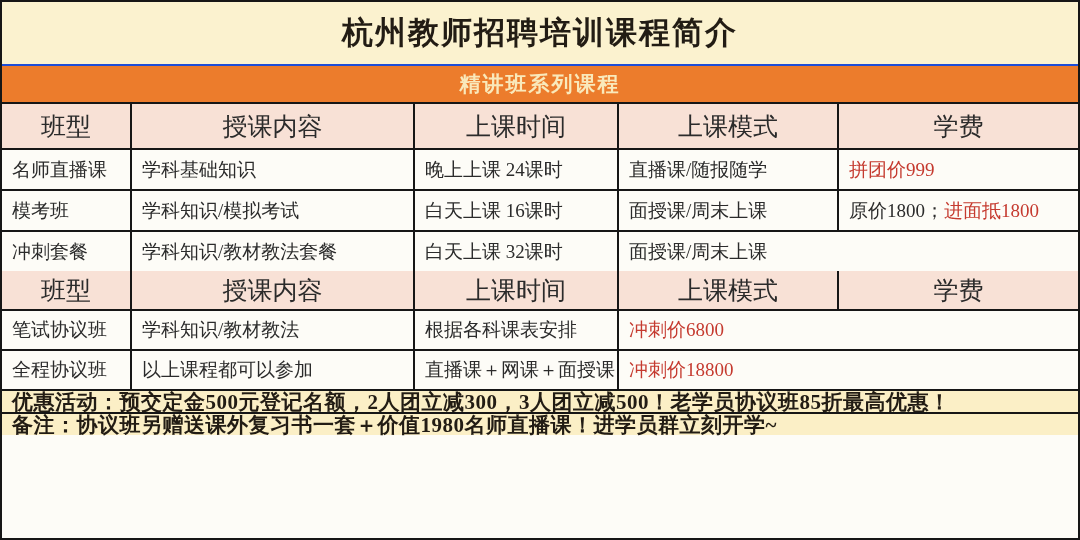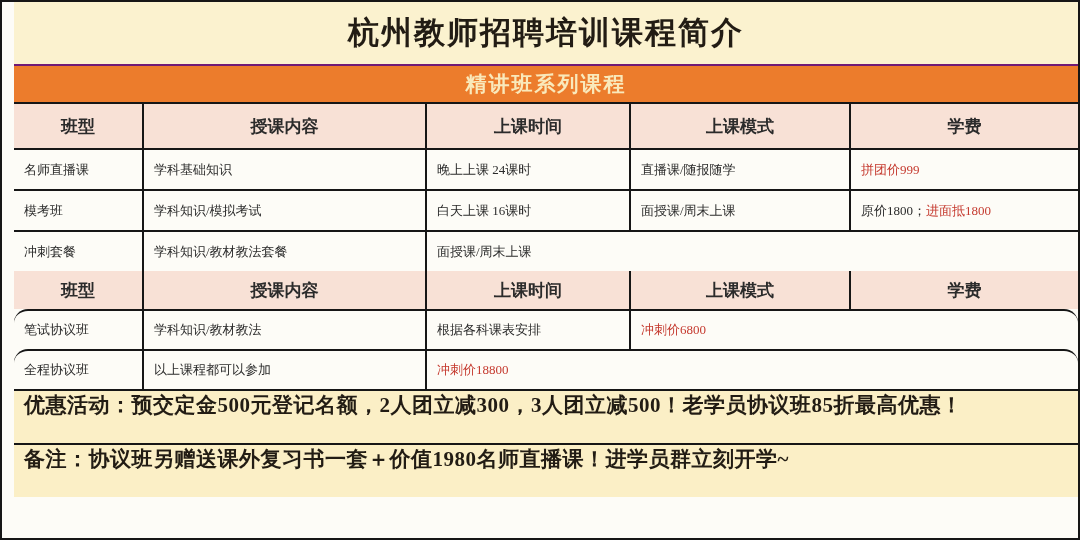--- a/index.html
+++ b/index.html
@@ -1,51 +1,51 @@
 <!DOCTYPE html>
 <html><head>
 <meta charset="utf-8">
 <style>
   html,body{margin:0;padding:0;background:#fff;}
   body{font-family:"Liberation Serif","DejaVu Serif",serif;color:#2b2b2b;}
   .sheet{
     width:1080px;height:540px;box-sizing:border-box;
     border:2px solid #161616;display:flex;flex-direction:column;
-    background:#fdfcf7;overflow:hidden;padding-left:12px;
+    background:#fdfcf7;overflow:hidden;
   }
   .title-row{
     height:62px;box-sizing:border-box;background:#fbf2cf;
     display:flex;align-items:center;justify-content:center;
   }
   .title-row span{font-size:31px;font-weight:bold;letter-spacing:2px;color:#221c14;}
   .band{
     height:40px;box-sizing:border-box;background:#ec7c2c;
-    border-top:2px solid #701a75;border-bottom:2px solid #161616;
+    border-top:2px solid #1d4ed8;border-bottom:2px solid #161616;
     display:flex;align-items:center;justify-content:center;
   }
   .band span{color:#f9e9bb;font-size:21px;font-weight:bold;letter-spacing:2px;}
   .grid{
     display:grid;grid-template-columns:130px 283px 204px 220px 1fr;
     box-sizing:border-box;
   }
   .grid + .grid{border-top:2px solid #161616;}
   .cell{
     box-sizing:border-box;display:flex;align-items:center;
-    padding:0 10px;border-right:2px solid #161616;font-size:13px;
+    padding:0 10px;border-right:2px solid #161616;font-size:19px;
     overflow:hidden;white-space:nowrap;
   }
   .cell:last-child{border-right:none;}
   .header-row{background:#f8e1d6;height:44px;}
-  .header-row .cell{justify-content:center;font-weight:bold;font-size:17px;}
+  .header-row .cell{justify-content:center;font-weight:normal;font-size:25px;}
   .data-row{background:#fdfcf7;height:41px;}
-  .tall{height:40px;border-radius:14px;}
+  .tall{height:40px;}
   .red{color:#c53a2f;}
   .footer-row{
-    height:54px;box-sizing:border-box;background:#fbefc6;
-    border-top:2px solid #161616;display:flex;
+    height:23px;box-sizing:border-box;background:#fbefc6;
+    border-top:2px solid #161616;display:flex;align-items:center;
     padding:0 10px;
   }
   .footer-row span{font-weight:bold;font-size:21px;letter-spacing:0.5px;color:#221c14;}
 </style>
 </head>
 <body>
 
 <div class="sheet">
 
   <div class="title-row">
@@ -81,20 +81,21 @@
     <div class="cell">面授课/周末上课</div>
     <div class="cell">
       <span>原价1800；</span>
         <span class="red">进面抵1800</span>
     </div>
   </div>
 
   <div class="grid data-row">
     <div class="cell">冲刺套餐</div>
     <div class="cell">学科知识/教材教法套餐</div>
+    <div class="cell">白天上课 32课时</div>
     <div class="cell">面授课/周末上课</div>
   </div>
 
 
   <div class="grid header-row" style="height:38px;border-top:none;">
     <div class="cell">班型</div>
     <div class="cell">授课内容</div>
     <div class="cell">上课时间</div>
     <div class="cell">上课模式</div>
     <div class="cell">学费</div>
@@ -105,20 +106,21 @@
     <div class="cell">学科知识/教材教法</div>
     <div class="cell">根据各科课表安排</div>
     <div class="cell">
       <span class="red">冲刺价6800</span>
     </div>
   </div>
 
   <div class="grid data-row tall">
     <div class="cell">全程协议班</div>
     <div class="cell">以上课程都可以参加</div>
+    <div class="cell">直播课＋网课＋面授课</div>
     <div class="cell">
       <span class="red">冲刺价18800</span>
     </div>
   </div>
 
   <div class="footer-row">
     <span>优惠活动：预交定金500元登记名额，2人团立减300，3人团立减500！老学员协议班85折最高优惠！</span>
   </div>
   <div class="footer-row">
     <span>备注：协议班另赠送课外复习书一套＋价值1980名师直播课！进学员群立刻开学~</span>

